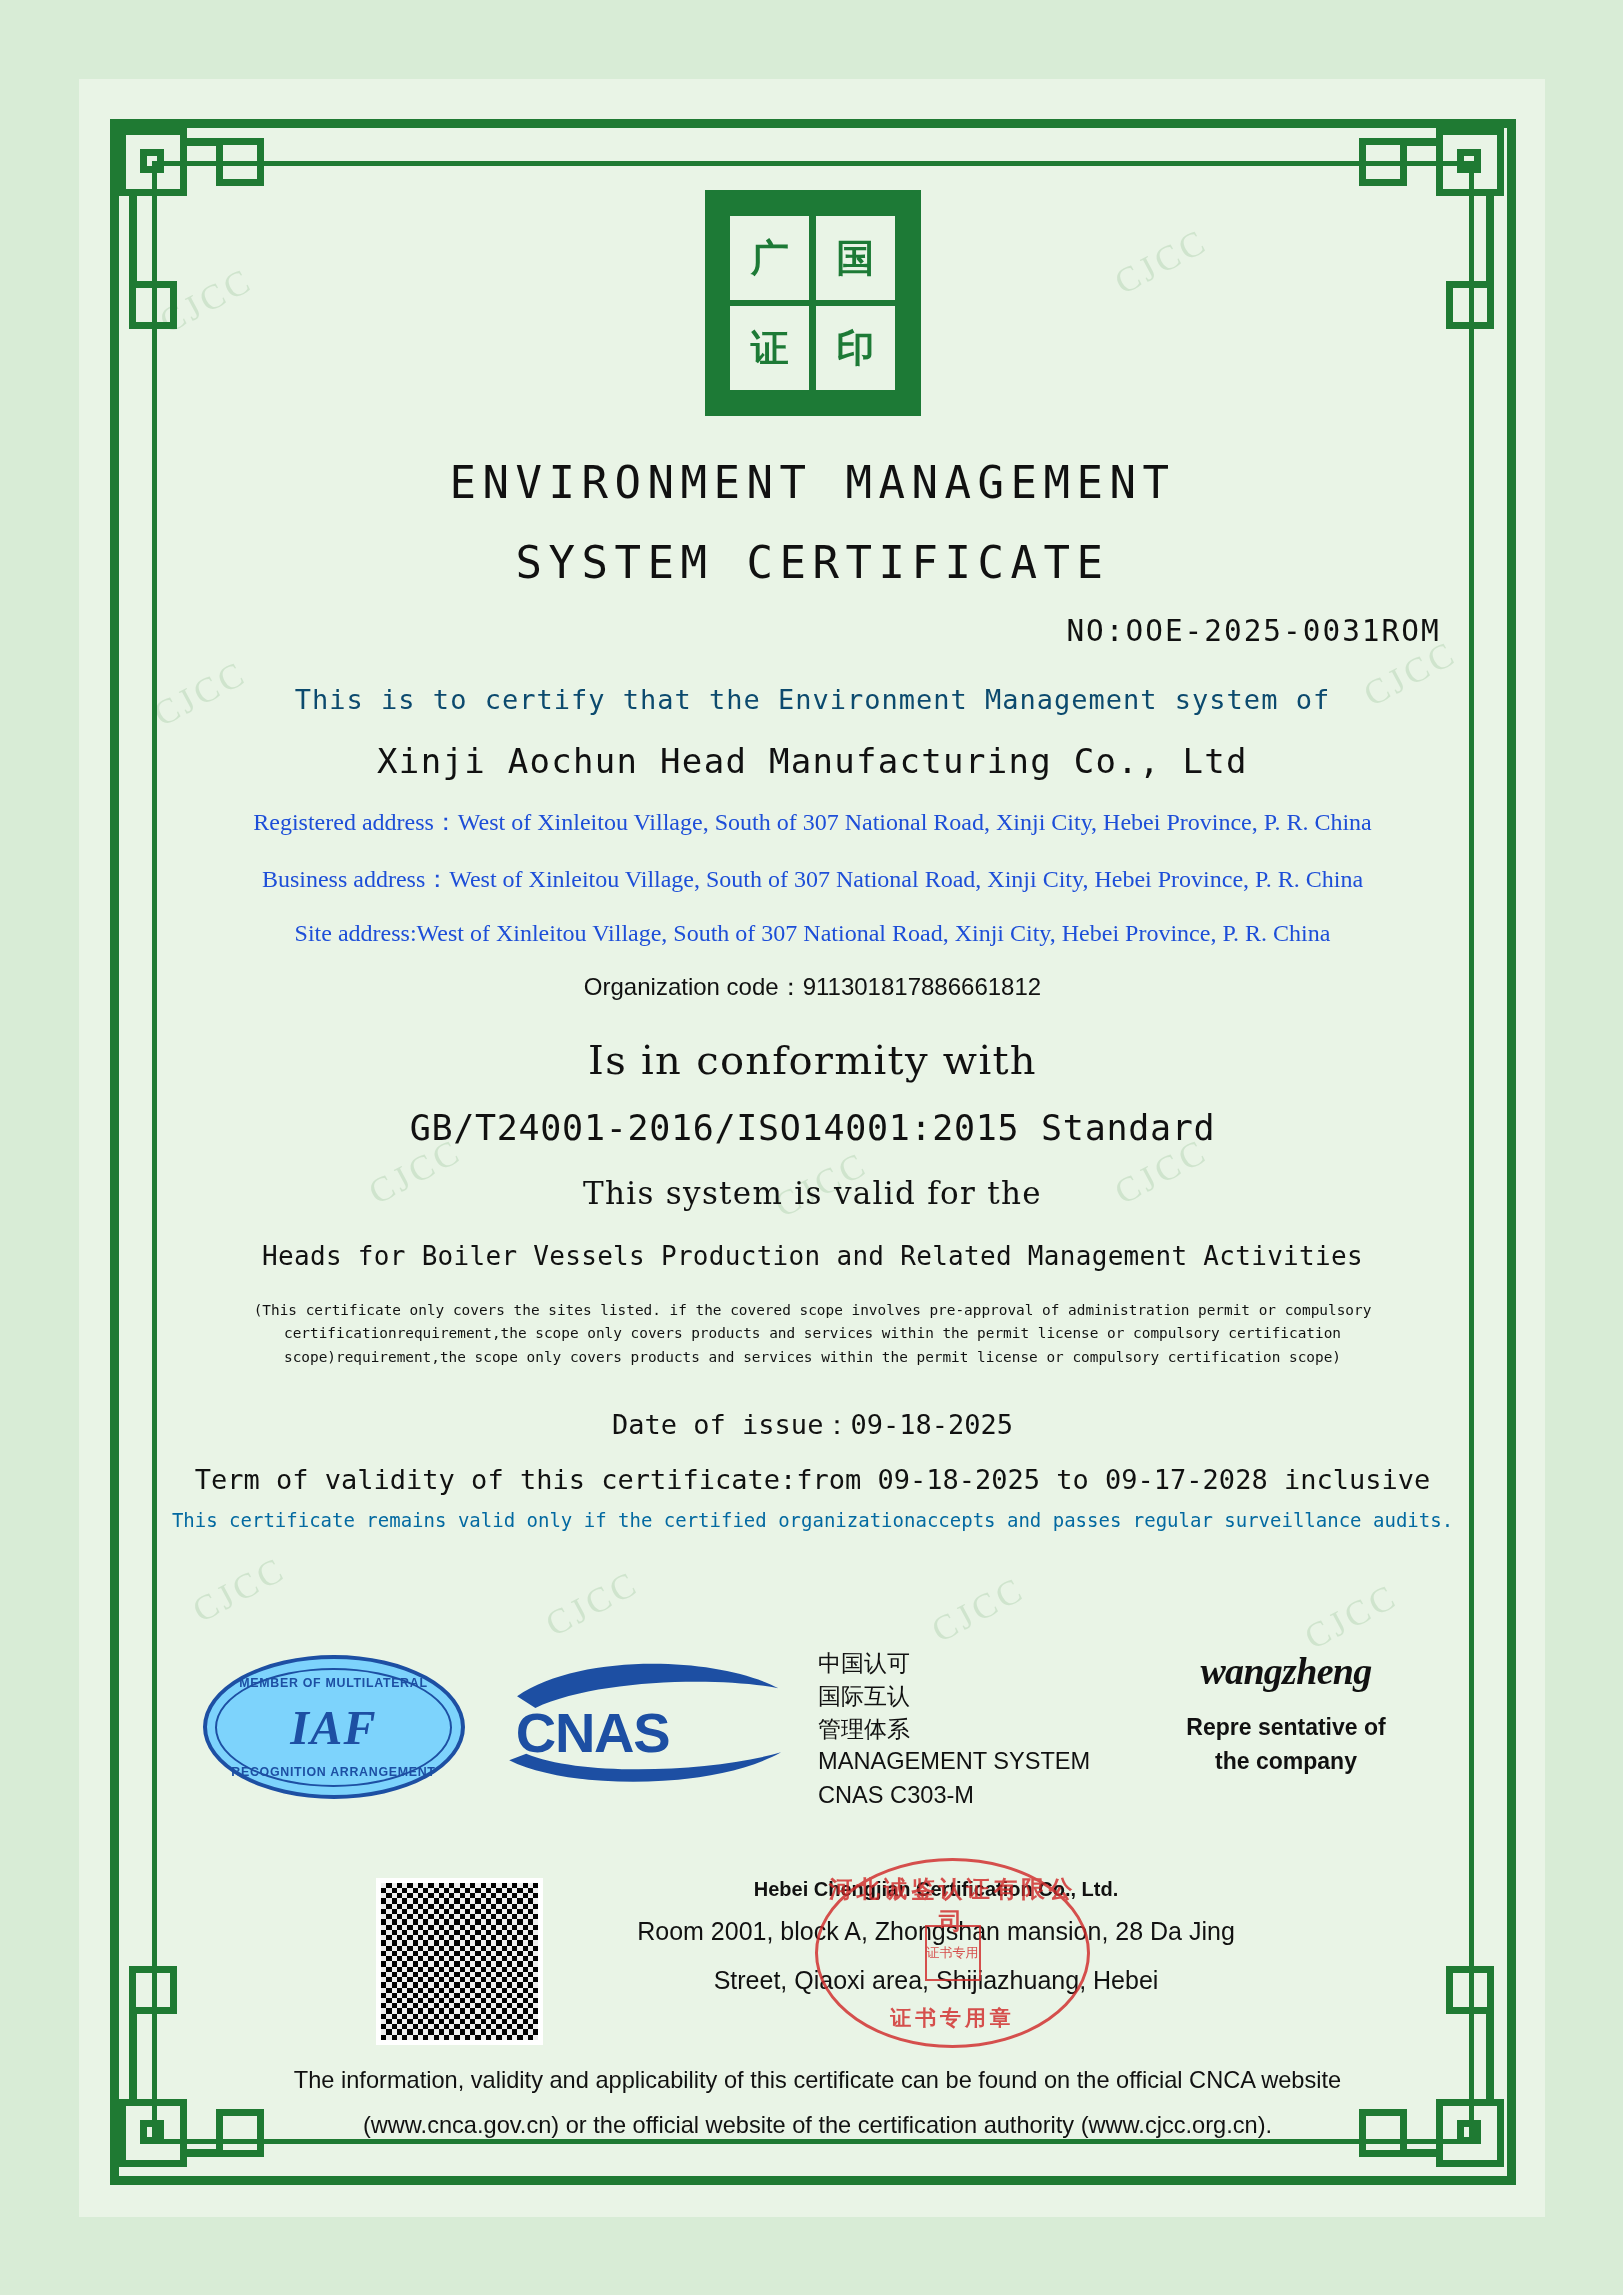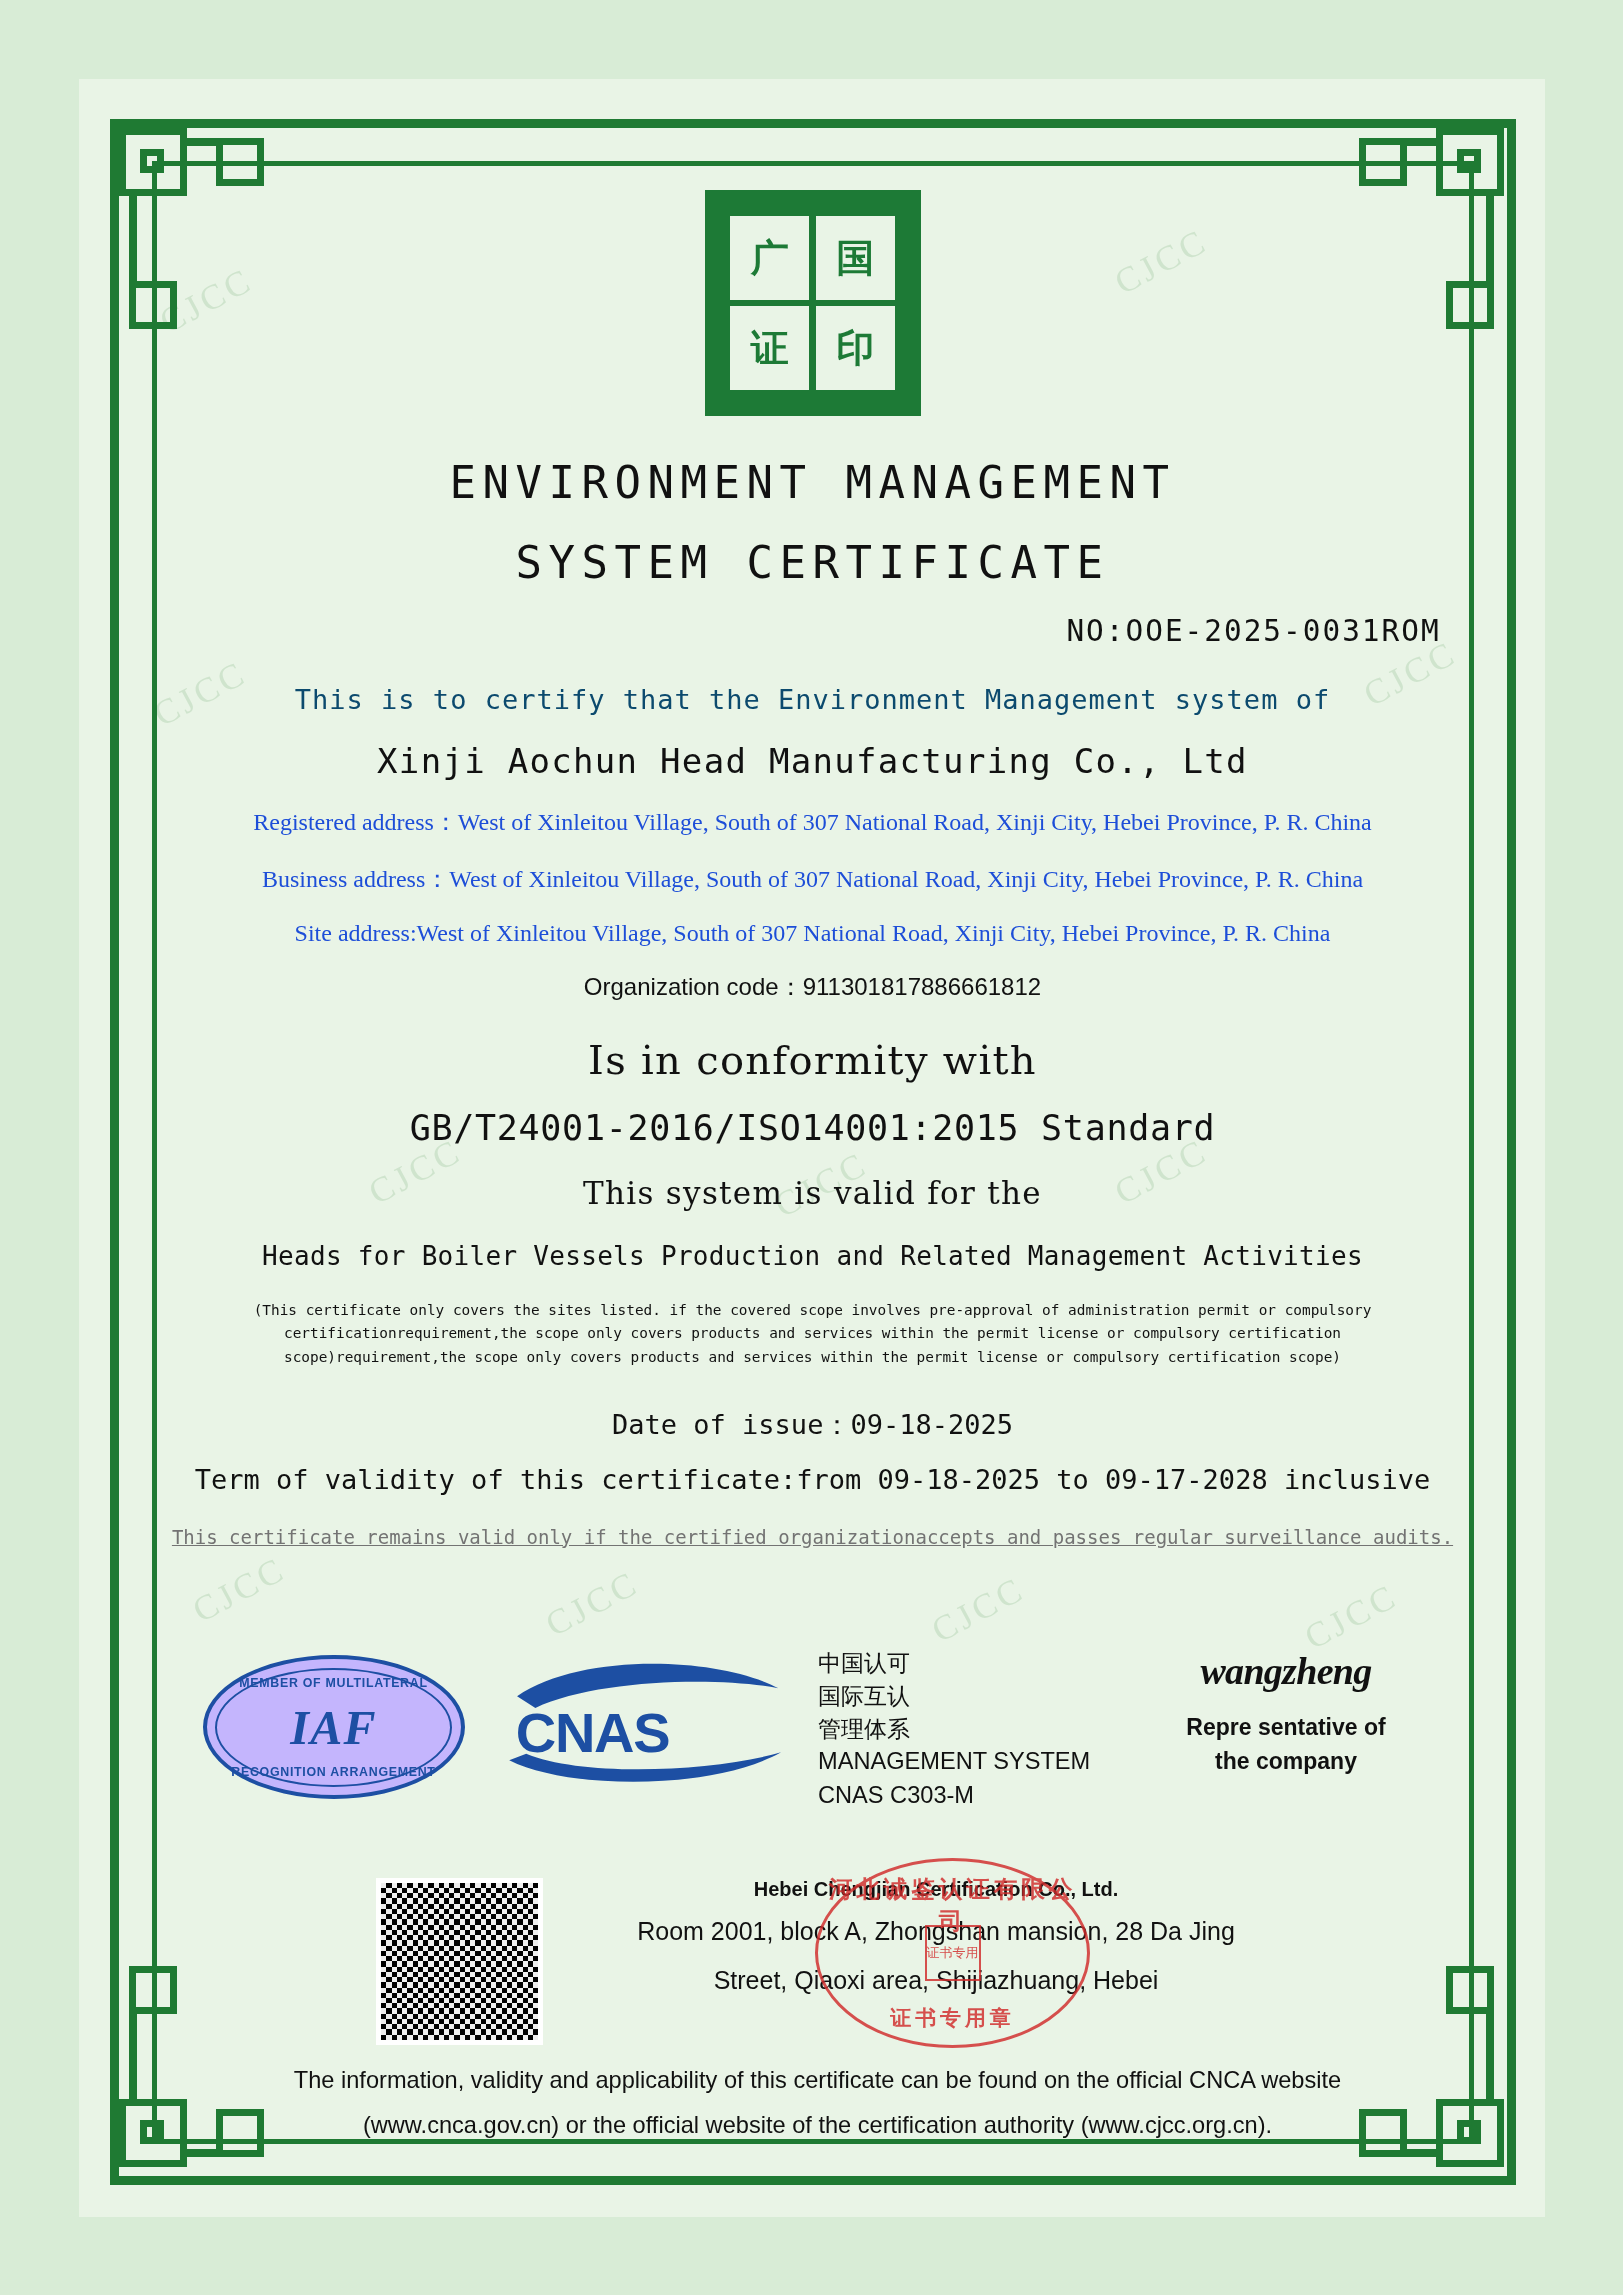--- a/index.html
+++ b/index.html
@@ -249,43 +249,42 @@
   }
   .term {
     font-family: "DejaVu Sans Mono", monospace;
     font-size: 27px;
     margin-top: 21px;
     color: #111;
   }
   .remains {
     font-family: "DejaVu Sans Mono", monospace;
     font-size: 19px;
-    margin-top: 31px;
-    color: #737373;
-    text-decoration: underline;
+    margin-top: 14px;
+    color: #0369a1;
   }
 
   
   .logos {
     position: absolute;
     left: 196px;
     top: 1642px;
     width: 1243px;
     height: 190px;
   }
 
   
   .iaf {
     position: absolute;
     left: 6.5px;
     top: 13px;
     width: 262px;
     height: 144px;
     border-radius: 50%;
-    background: #c4b5fd;
+    background: #7dd3fc;
     border: 4.6px solid #1d4fa3;
     box-sizing: border-box;
   }
   .iaf .ring {
     position: absolute;
     inset: 8.5px;
     border-radius: 50%;
     border: 2.6px solid #1d4fa3;
   }
   .iaf .iaf-text {

